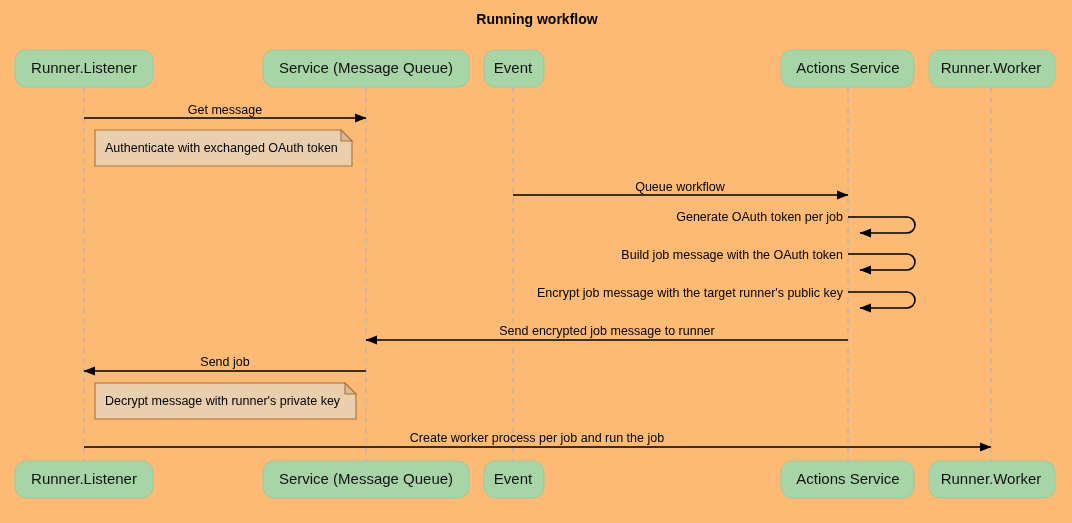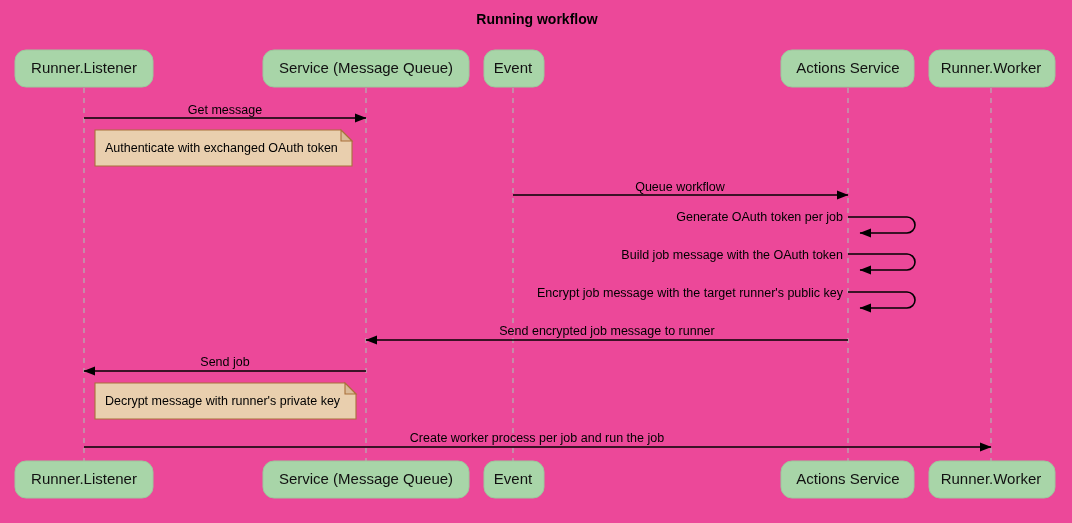--- a/index.html
+++ b/index.html
@@ -9,21 +9,21 @@
     background: #ffffff;
   }
   body {
     font-family: "Liberation Sans", sans-serif;
     -webkit-font-smoothing: antialiased;
   }
   #diagram-root {
     position: relative;
     width: 1072px;
     height: 523px;
-    background: #ec4899;
+    background: #fdba74;
     overflow: hidden;
   }
   #diagram-svg {
     position: absolute;
     left: 0;
     top: 0;
     width: 1072px;
     height: 523px;
     display: block;
   }

